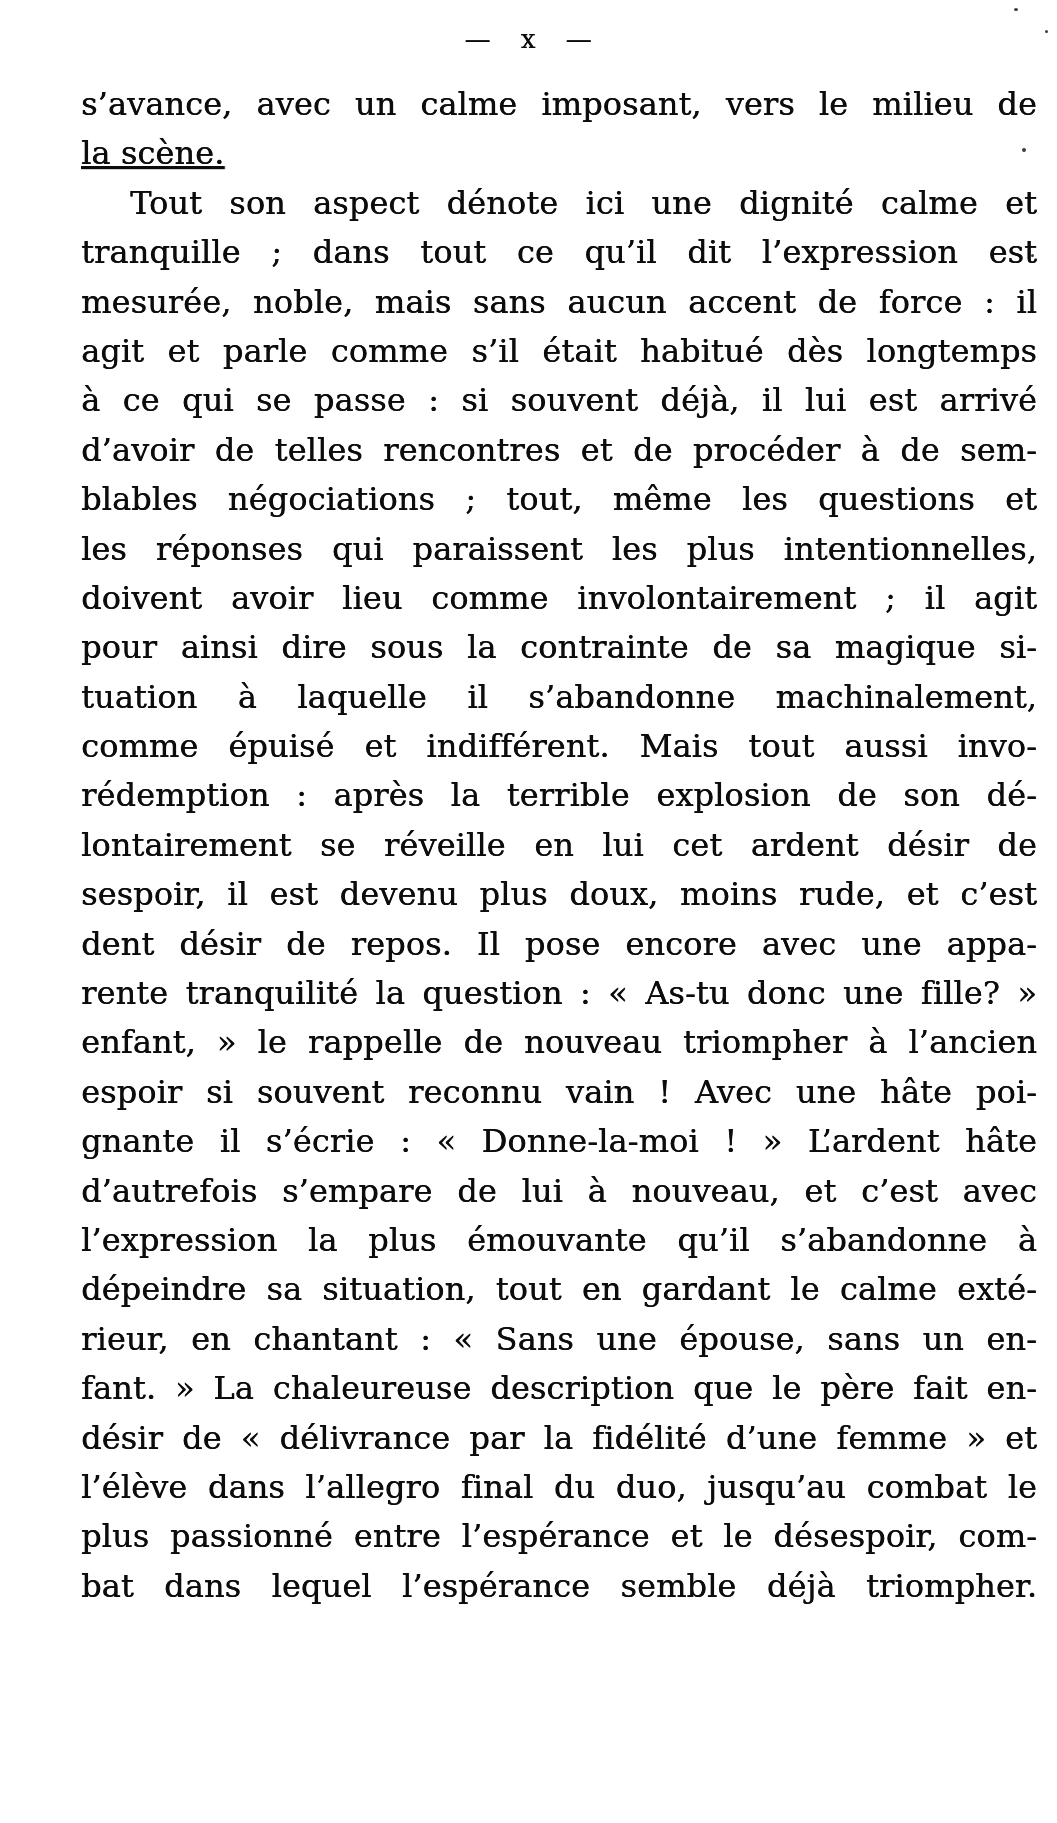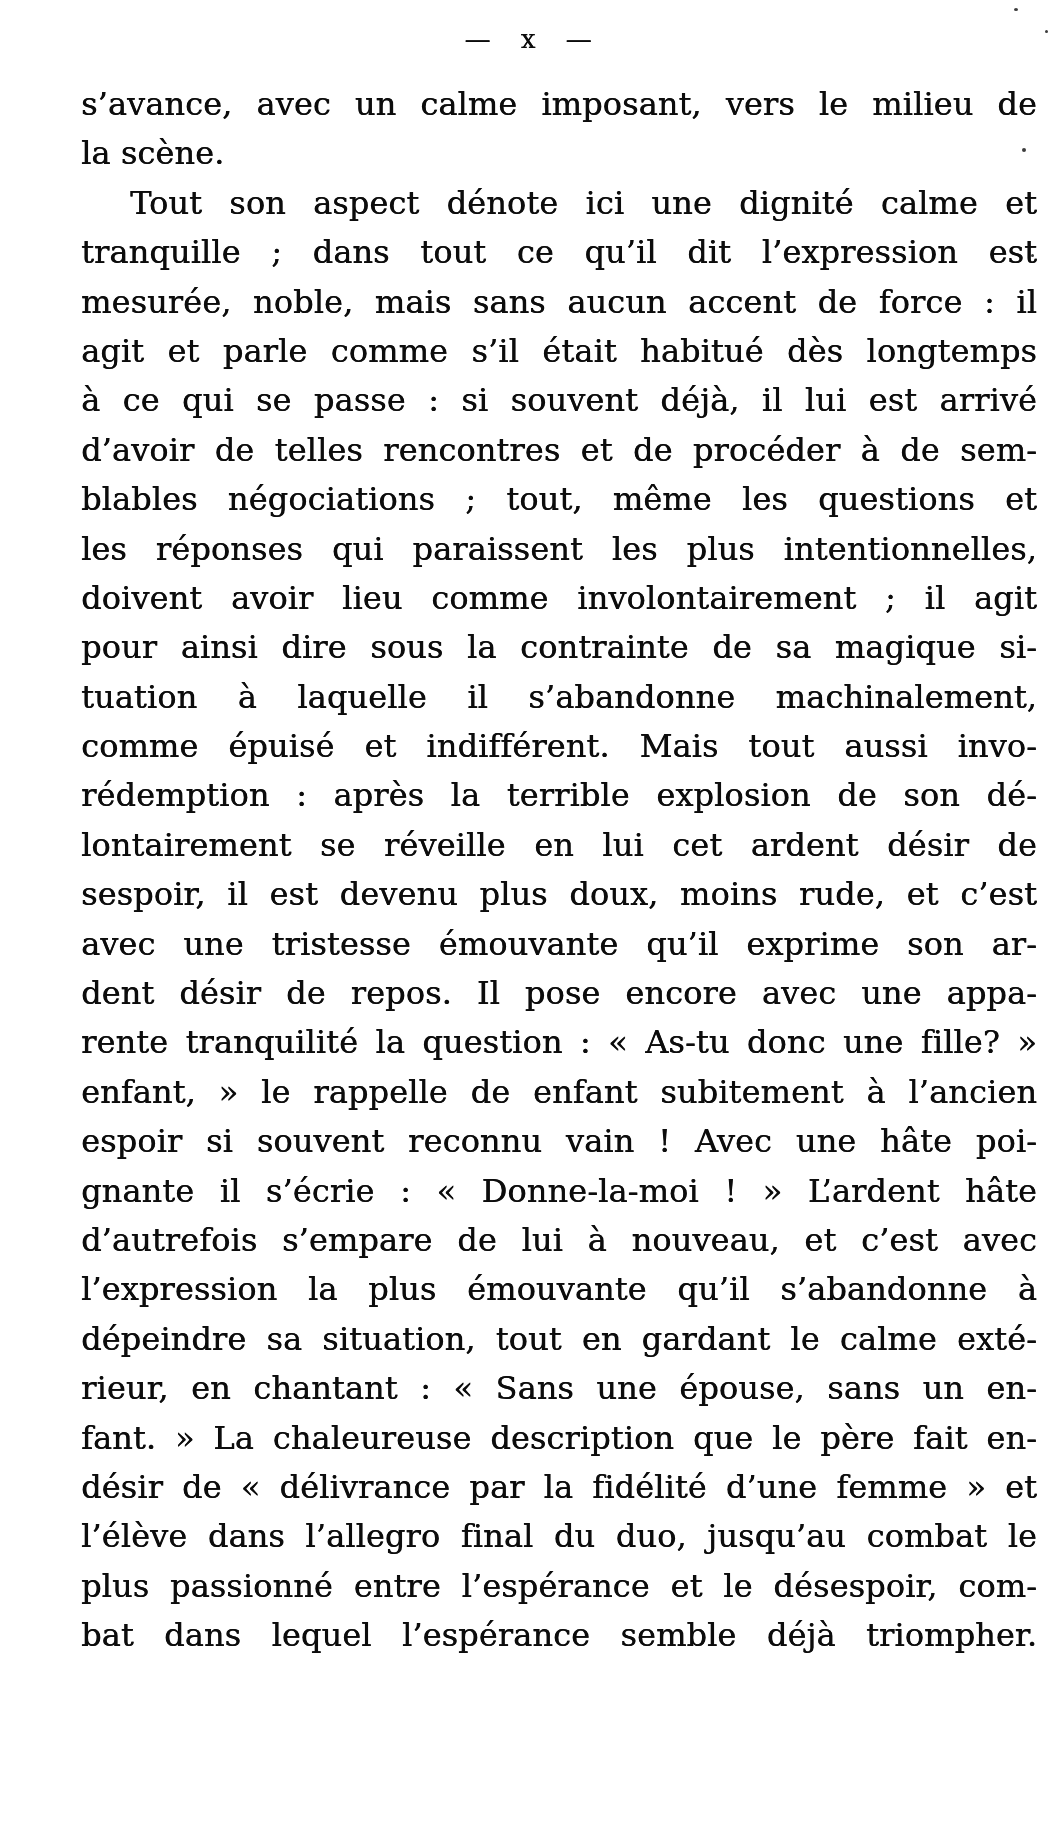--- a/index.html
+++ b/index.html
@@ -44,20 +44,21 @@
     white-space: normal;
     text-align: justify;
     text-align-last: justify;
     letter-spacing: 0.1px;
     text-shadow: 0.4px 0.2px 0 #111;
     overflow: hidden;
   }
   .line.end {
     text-align: right;
     text-align-last: left;
+    text-decoration: underline;
   }
   .line.indent {
     padding-left: 49px;
     box-sizing: border-box;
   }
   .speck {
     position: absolute;
     background: #1a1a1a;
     border-radius: 50%;
     opacity: 0.85;
@@ -86,24 +87,23 @@
       <div class="line">d’avoir de telles rencontres et de procéder à de sem-</div>
       <div class="line">blables négociations ; tout, même les questions et</div>
       <div class="line">les réponses qui paraissent les plus intentionnelles,</div>
       <div class="line">doivent avoir lieu comme involontairement ; il agit</div>
       <div class="line">pour ainsi dire sous la contrainte de sa magique si-</div>
       <div class="line">tuation à laquelle il s’abandonne machinalement,</div>
       <div class="line">comme épuisé et indifférent. Mais tout aussi invo-</div>
       <div class="line">rédemption : après la terrible explosion de son dé-</div>
       <div class="line">lontairement se réveille en lui cet ardent désir de</div>
       <div class="line">sespoir, il est devenu plus doux, moins rude, et c’est</div>
-      <div class="line">avec une tristesse émouvante qu’il exprime son ar-</div>
       <div class="line">dent désir de repos. Il pose encore avec une appa-</div>
       <div class="line">rente tranquilité la question : « As-tu donc une fille? »</div>
-      <div class="line">enfant, » le rappelle de enfant subitement à l’ancien</div>
+      <div class="line">enfant, » le rappelle de nouveau triompher à l’ancien</div>
       <div class="line">espoir si souvent reconnu vain ! Avec une hâte poi-</div>
       <div class="line">gnante il s’écrie : « Donne-la-moi ! » L’ardent hâte</div>
       <div class="line">d’autrefois s’empare de lui à nouveau, et c’est avec</div>
       <div class="line">l’expression la plus émouvante qu’il s’abandonne à</div>
       <div class="line">dépeindre sa situation, tout en gardant le calme exté-</div>
       <div class="line">rieur, en chantant : « Sans une épouse, sans un en-</div>
       <div class="line">fant. » La chaleureuse description que le père fait en-</div>
       <div class="line">désir de « délivrance par la fidélité d’une femme » et</div>
       <div class="line">l’élève dans l’allegro final du duo, jusqu’au combat le</div>
       <div class="line">plus passionné entre l’espérance et le désespoir, com-</div>

